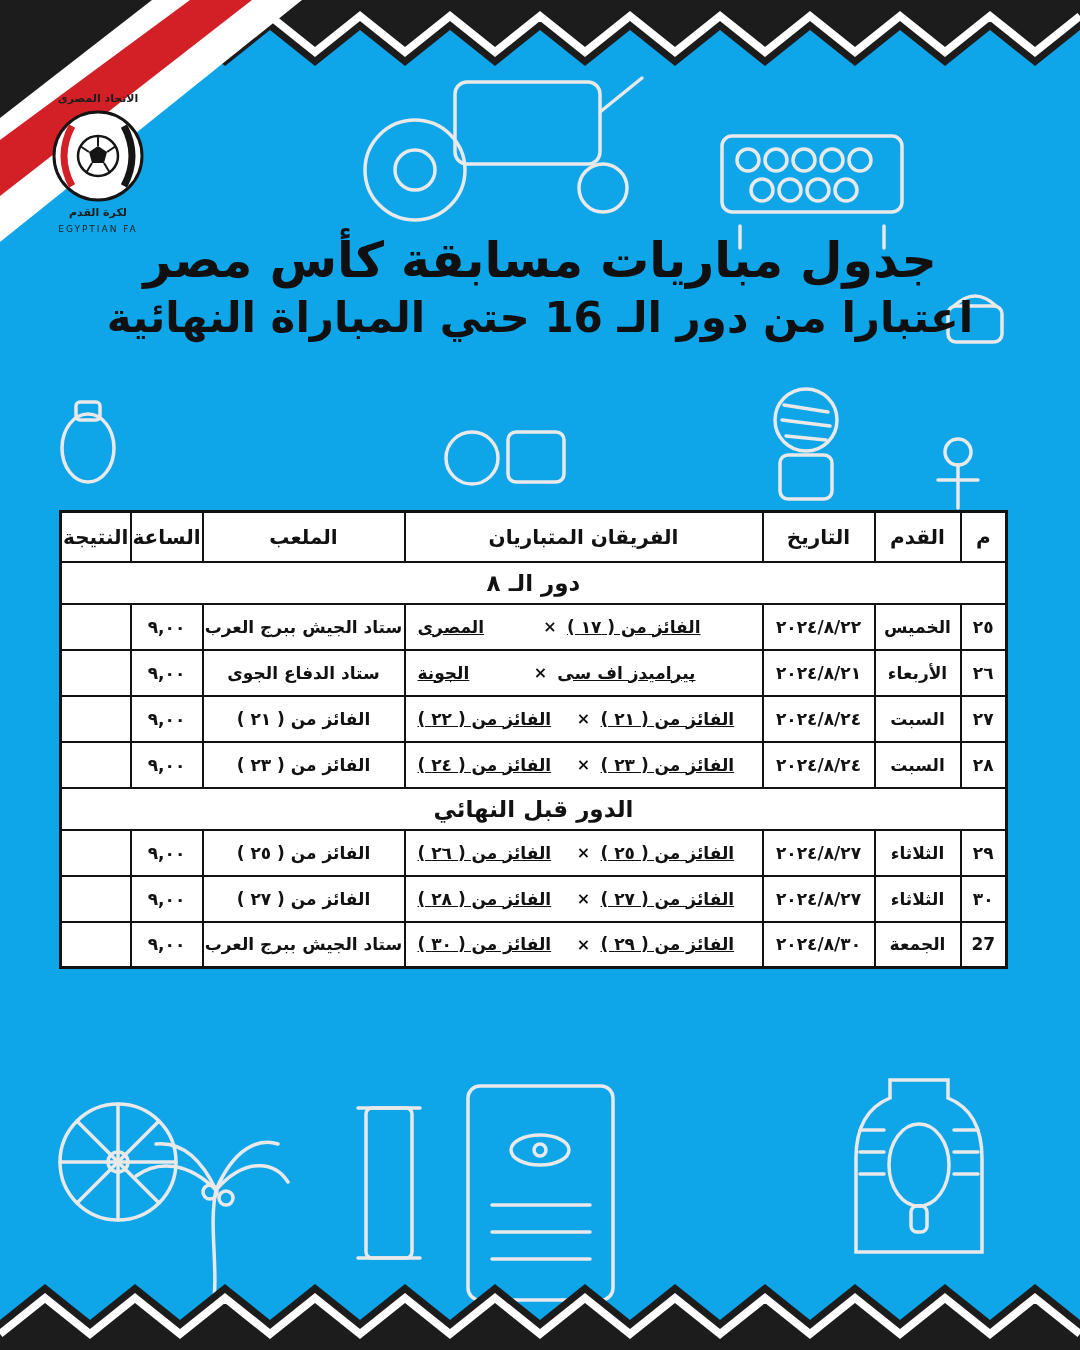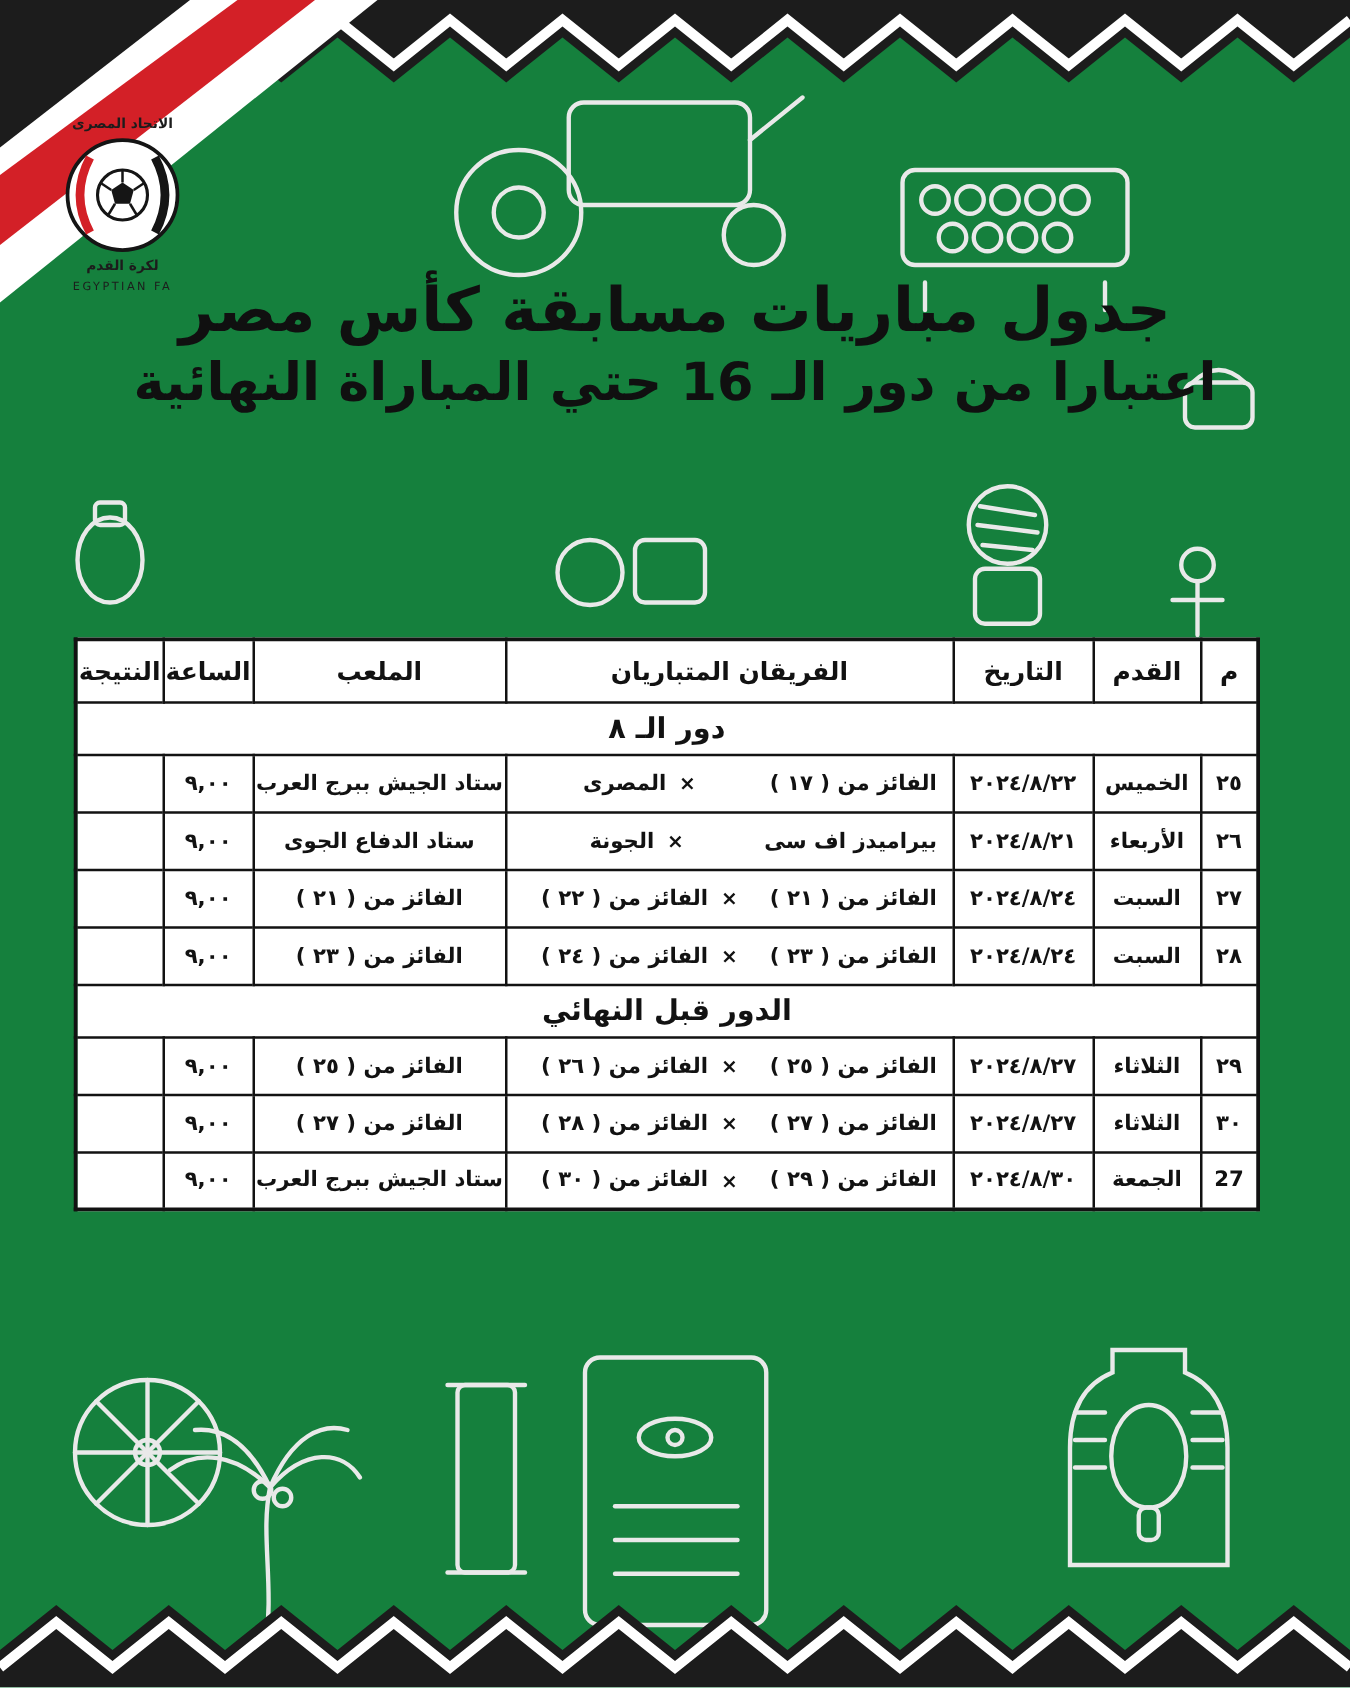--- a/index.html
+++ b/index.html
@@ -1,46 +1,46 @@
 <!DOCTYPE html>
 <html lang="ar"><head>
 <meta charset="utf-8">
 <style>
   * { margin:0; padding:0; box-sizing:border-box; }
   html,body { width:1080px; height:1350px; background:#fff; }
   .page {
-    position:relative; width:1080px; height:1350px; background:#15803d;
+    position:relative; width:1080px; height:1350px; background:#0ea5e9;
     overflow:hidden; font-family:"DejaVu Sans", sans-serif; color:#141414;
   }
   .layer { position:absolute; }
   .zigzag-top { top:0; left:0; }
   .zigzag-bottom { bottom:0; left:0; }
   .flag-corner { top:0; left:0; }
   .logo { top:86px; left:40px; }
   .doodles { top:0; left:0; pointer-events:none; }
 
-  .title-block { top:220px; left:0; width:1080px; text-align:center; direction:rtl; }
+  .title-block { top:232px; left:0; width:1080px; text-align:center; direction:rtl; }
   .title-line1 { font-size:49px; font-weight:bold; color:#101010; letter-spacing:0; }
   .title-line2 { font-size:42px; font-weight:bold; color:#101010; margin-top:4px; }
 
   .schedule-wrap { top:510px; left:62px; width:946px; direction:rtl; background:#fff; }
   table.schedule { width:946px; border-collapse:collapse; table-layout:fixed; direction:rtl; border:3px solid #121212; }
   table.schedule th, table.schedule td {
     border:2px solid #121212; text-align:center; vertical-align:middle;
     font-weight:bold; color:#121212; overflow:hidden;
   }
   tr.hdr { height:50px; }
   tr.hdr th { font-size:20px; }
   tr.sec { height:42px; }
   tr.sec td { font-size:23px; }
   tr.match { height:46px; }
   tr.match td { font-size:17px; }
   td.c-num { font-size:18px; }
   .teams { display:flex; align-items:center; justify-content:space-between; padding:0 12px; }
-  .teams .team { flex:1 1 auto; text-align:right; }
+  .teams .team { flex:1 1 auto; text-align:left;text-decoration:underline; }
   .teams .vs { flex:0 0 34px; text-align:center; font-size:16px; }
 </style>
 </head>
 <body>
 
 <div class="page">
 
   <svg class="layer doodles" width="1080" height="1350" viewBox="0 0 1080 1350" fill="none" stroke="#e9e9e9" stroke-width="3.5" stroke-linecap="round">
     <g>
       <circle cx="415" cy="170" r="50"></circle>

